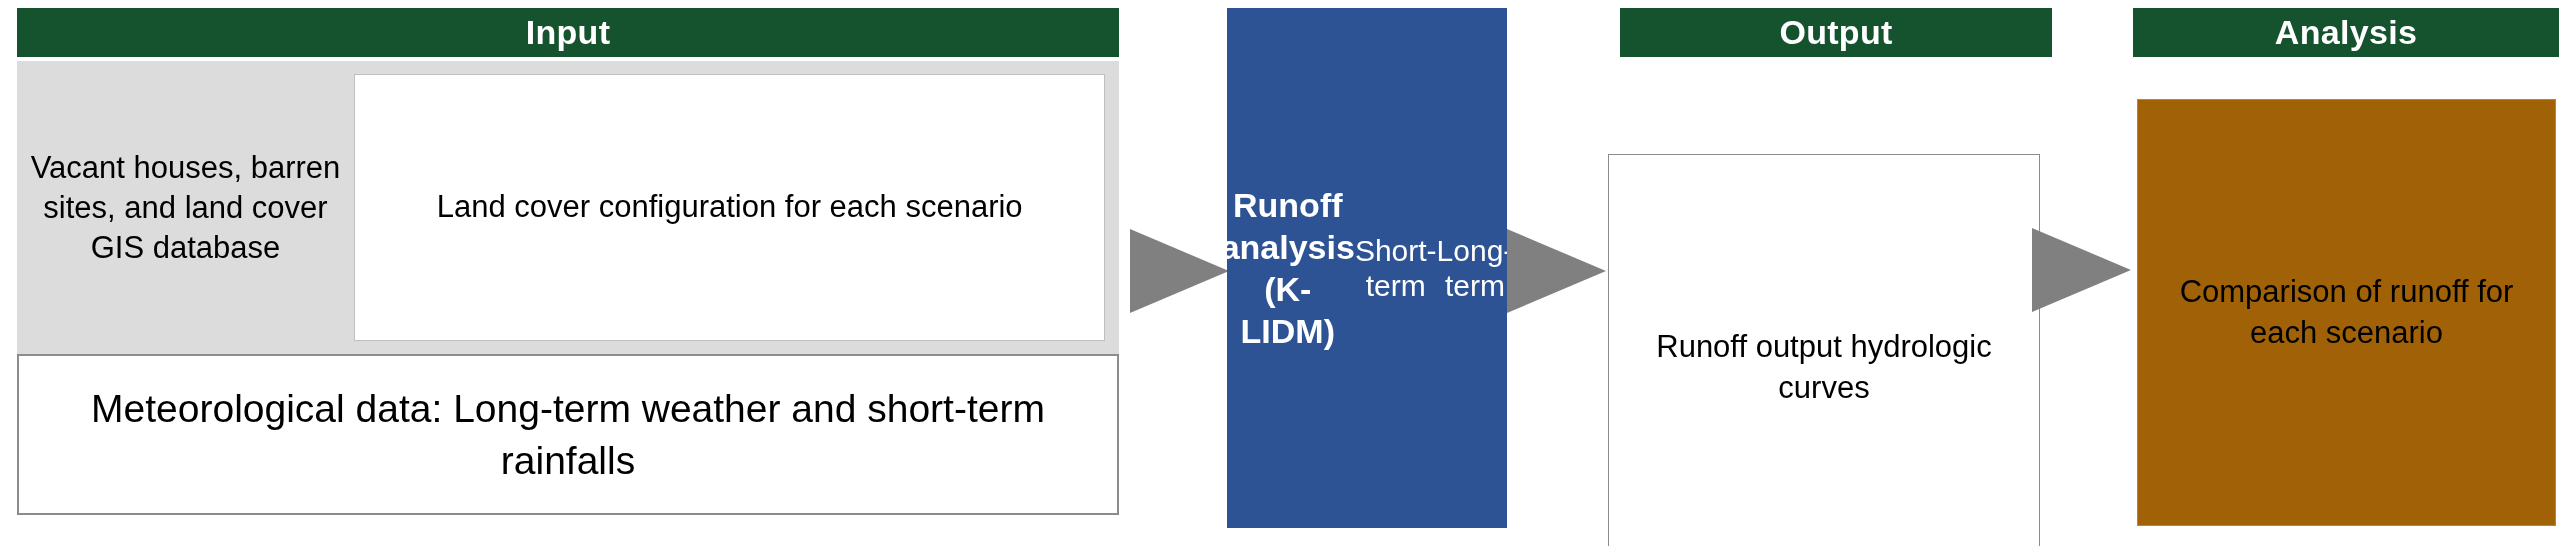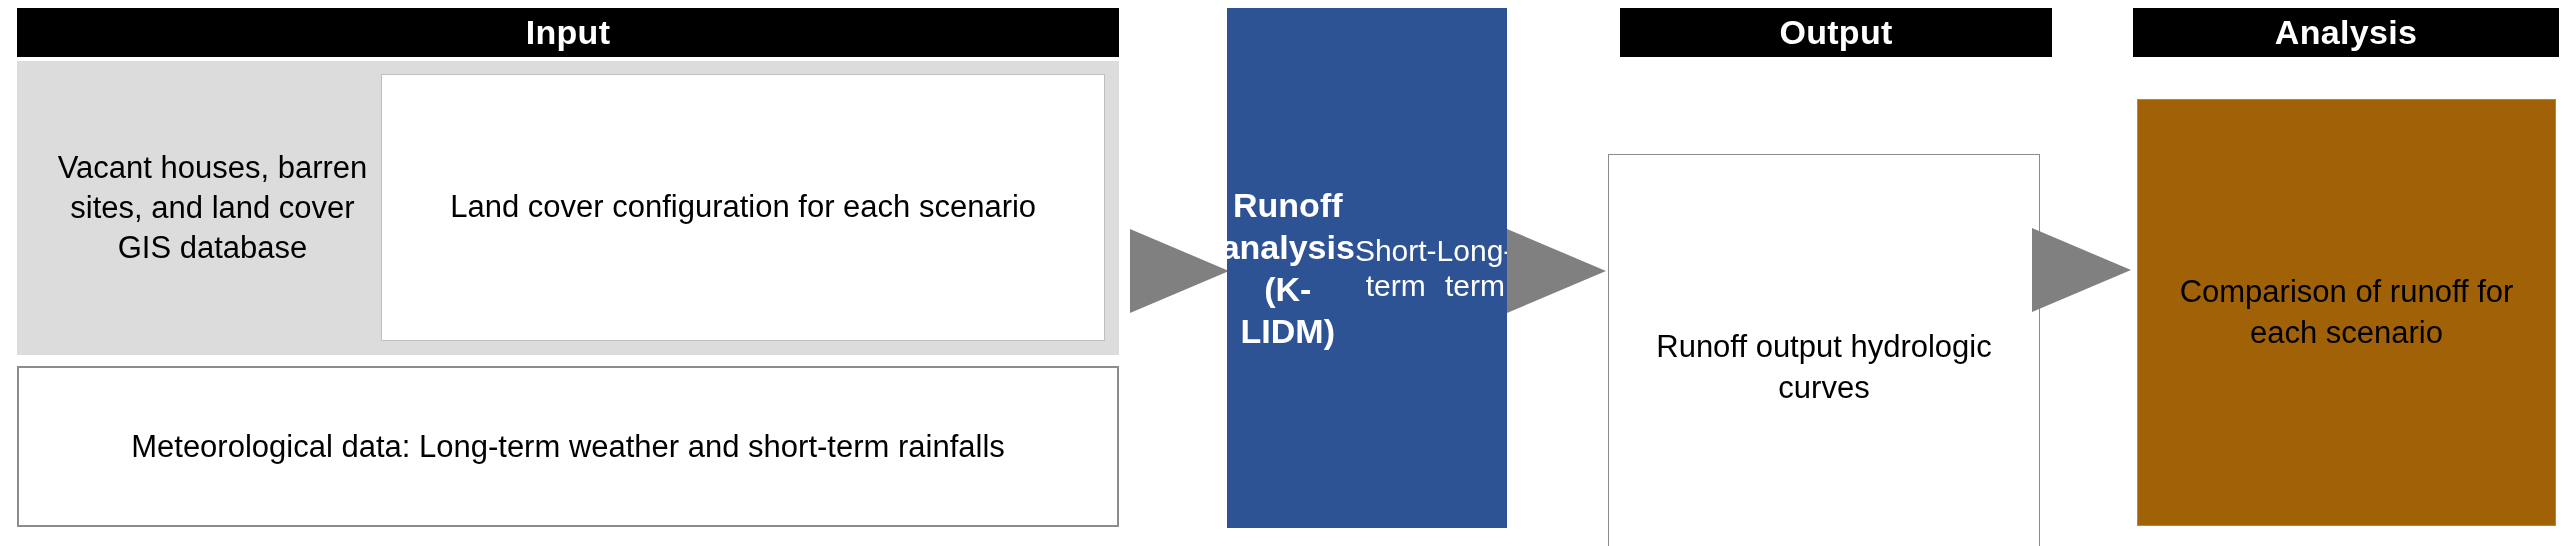--- a/index.html
+++ b/index.html
@@ -21,21 +21,21 @@
 
   
   .column {
     position: absolute;
     top: 0;
     height: 547px;
   }
 
   .header-bar {
     position: absolute;
-    background: #000000;
+    background: #14532d;
     color: #ffffff;
     font-weight: bold;
     display: flex;
     align-items: center;
     justify-content: center;
     letter-spacing: 0.3px;
     box-sizing: border-box;
   }
 
   
@@ -52,21 +52,20 @@
   #input-upper-panel {
     position: absolute;
     left: 0;
     top: 61px;
     width: 1102px;
     height: 294px;
     background: #dcdcdc;
     box-sizing: border-box;
     display: flex;
     align-items: stretch;
-    padding-left: 27px;
   }
 
   #input-gis-text {
     width: 337px;
     flex: 0 0 337px;
     display: flex;
     align-items: center;
     justify-content: center;
     text-align: center;
     font-size: 31px;
@@ -88,31 +87,31 @@
     font-size: 31px;
     line-height: 1.3;
     color: #000000;
     box-sizing: border-box;
     padding: 0 16.2px;
   }
 
   #input-meteo-box {
     position: absolute;
     left: 0;
-    top: 366px;
+    top: 354px;
     width: 1102px;
     height: 161px;
     background: #ffffff;
     border: 2.5px solid #8c8c8c;
     box-sizing: border-box;
     display: flex;
     align-items: center;
     justify-content: center;
     text-align: center;
-    font-size: 31px;
+    font-size: 39px;
     line-height: 1.33;
     color: #000000;
     padding: 0 25px;
   }
 
   
   .arrow {
     position: absolute;
     width: 0;
     height: 0;

